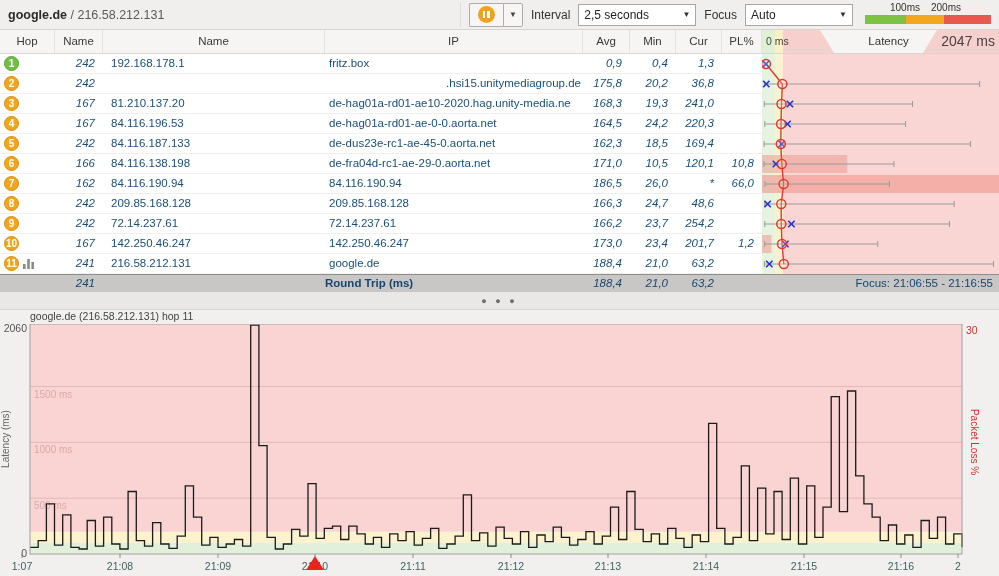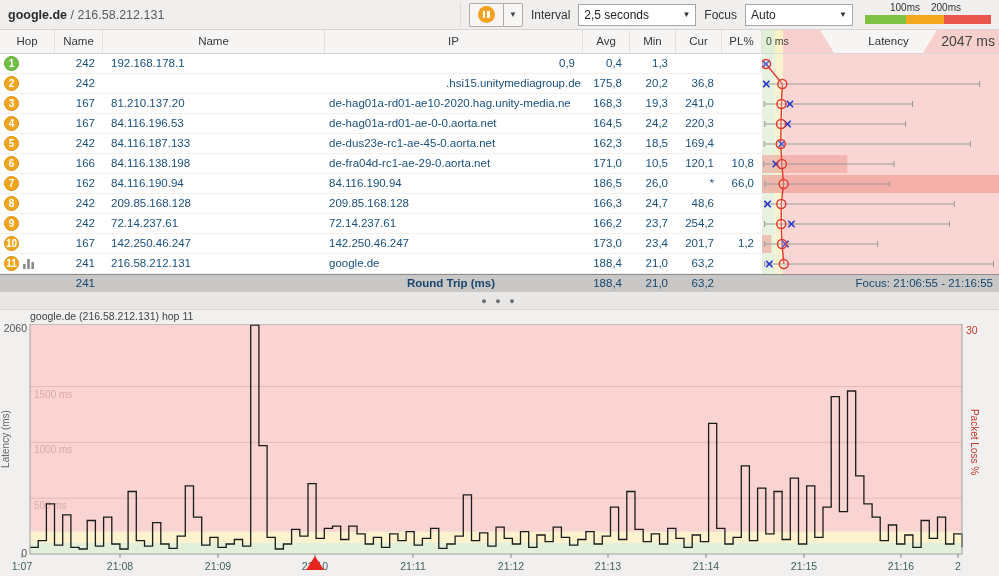--- a/index.html
+++ b/index.html
@@ -45,33 +45,33 @@
   .lat-head .trap { position:absolute; left:58px; right:62px; top:0; bottom:0;
                     background:#f6f5f4; clip-path:polygon(0 0,100% 0,88% 100%,12% 100%); }
   .lat-head .l { position:absolute; left:4px; color:#444; font-size:10.5px; }
   .lat-head .c { position:absolute; left:16px; right:0; text-align:center; color:#333; }
   .lat-head .r { position:absolute; right:4px; color:#444; font-size:14px; }
 
   .table-body { position:relative; height:220px; background:#fff; }
   .trow { display:grid; grid-template-columns:55px 48px 222px 258px 47px 46px 46px 40px;
           height:20px; border-bottom:1px solid #f1f0ef; cursor:default; }
   .cell { font-size:11.5px; color:#1a4f7c; line-height:19px; white-space:nowrap; overflow:hidden; }
-  .cell.num { text-align:right; padding-right:8px; }
+  .cell.num { text-align:right; padding-right:8px;font-style:italic; }
   .cell.ip { padding-left:8px; }
   .cell.name { padding-left:4px; }
   .hopcell { display:flex; align-items:center; gap:4px; padding-left:4px; }
   .badge { width:15px; height:15px; border-radius:50%; color:#fff; font-size:10px;
            font-weight:bold; display:inline-flex; align-items:center; justify-content:center; }
   .badge.green { background:#71bf45; border:1px solid #5aa535; }
   .badge.orange { background:#f3a61c; border:1px solid #d68f10; }
   .minigraph { position:absolute; left:762px; top:0; width:237px; height:220px; }
 
   .tfoot { height:18px; background:#c8c7c6; border-top:1px solid #8f8e8d; }
   .tfoot .cell { line-height:17px; font-size:11.5px; color:#17466e; }
-  .tfoot .rt { text-align:center; padding-right:6px; font-weight:bold; }
+  .tfoot .rt { text-align:left; padding-right:6px; font-weight:bold; }
   .tfoot .focus { text-align:right; padding-right:6px; }
 
   
   .splitter { height:18px; background:#e9e8e7; border-bottom:1px solid #d8d7d6;
               display:flex; align-items:center; justify-content:center; cursor:row-resize; }
   .splitter span { color:#6f6e6d; font-size:9px; letter-spacing:3px; line-height:6px; }
 
   
   .bottom-panel { height:266px; background:#f1f0ef; position:relative; }
   .chart-titlebar { position:absolute; top:0; left:30px; right:8px; height:13px;
@@ -140,20 +140,21 @@
   </div>
 
   <div class="table-body">
     <div id="rows">
         <div class="trow">
           <div class="cell hopcell">
             <span class="badge green">1</span>
           </div>
           <div class="cell num">242</div>
           <div class="cell ip">192.168.178.1</div>
+          <div class="cell name">fritz.box</div>
           <div class="cell num">0,9</div>
           <div class="cell num">0,4</div>
           <div class="cell num">1,3</div>
           <div class="cell num"></div>
         </div>
         <div class="trow">
           <div class="cell hopcell">
             <span class="badge orange">2</span>
           </div>
           <div class="cell num">242</div>

